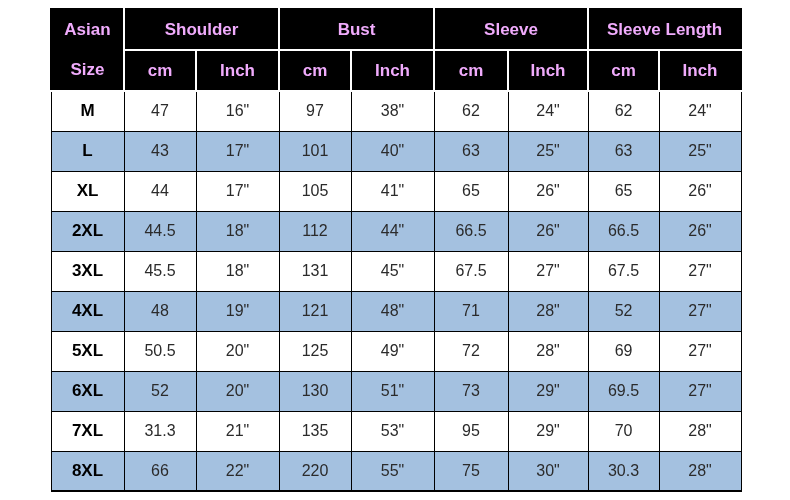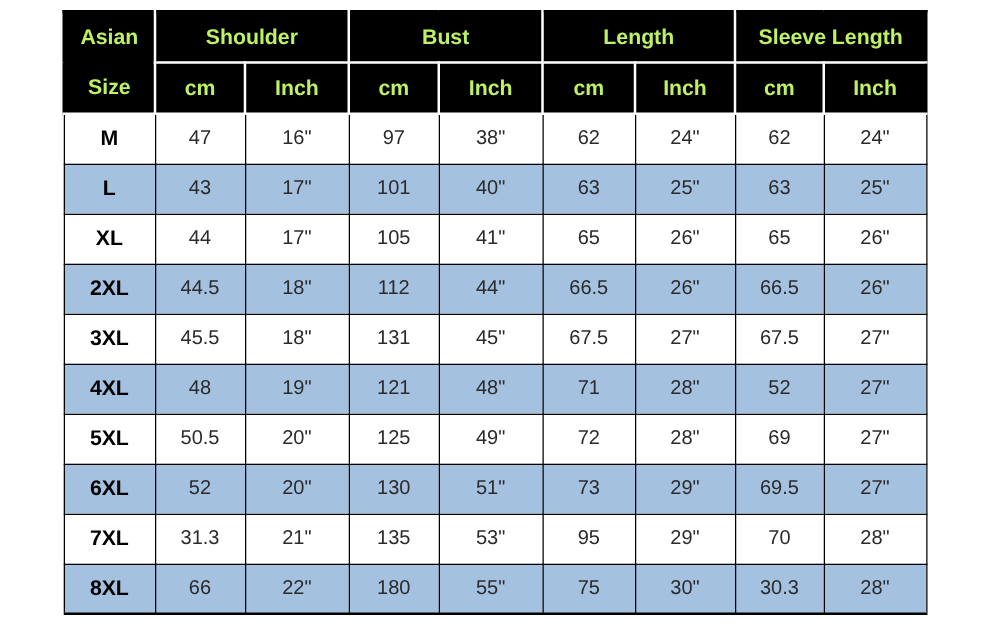--- a/index.html
+++ b/index.html
@@ -12,21 +12,21 @@
   .page { padding: 8px 50px 12px 50px; }
   table.size-table {
     border-collapse: collapse;
     table-layout: fixed;
     width: 690px;
     border: 1px solid #000;
     border-bottom: 2px solid #000;
   }
   th {
     background: #000000;
-    color: #bef264;
+    color: #f0abfc;
     font-weight: bold;
     font-size: 17px;
     height: 40px;
     text-align: center;
     vertical-align: middle;
     border: 2px solid #ffffff;
   }
   thead tr:first-child th { border-top-color: #000; }
   th.corner-cell { border-left-color: #000; }
   th.last-group, th.last-unit { border-right-color: #000; margin-left: 32px; }
@@ -66,21 +66,21 @@
       <col style="width:80px">
       <col style="width:71px">
       <col style="width:82px">
     </colgroup>
     <thead>
       <tr>
         <th rowspan="2" class="corner-cell">Asian
 Size</th>
         <th colspan="2">Shoulder</th>
         <th colspan="2">Bust</th>
-        <th colspan="2">Length</th>
+        <th colspan="2">Sleeve</th>
         <th colspan="2" class="last-group">Sleeve Length</th>
       </tr>
       <tr>
         <th>cm</th>
         <th>Inch</th>
         <th>cm</th>
         <th>Inch</th>
         <th>cm</th>
         <th>Inch</th>
         <th>cm</th>
@@ -184,21 +184,21 @@
           <td>53"</td>
           <td>95</td>
           <td>29"</td>
           <td>70</td>
           <td>28"</td>
         </tr>
         <tr class="alt">
           <td class="size-cell">8XL</td>
           <td>66</td>
           <td>22"</td>
-          <td>180</td>
+          <td>220</td>
           <td>55"</td>
           <td>75</td>
           <td>30"</td>
           <td>30.3</td>
           <td>28"</td>
         </tr>
       </tbody>
   </table>
 </div>
 

